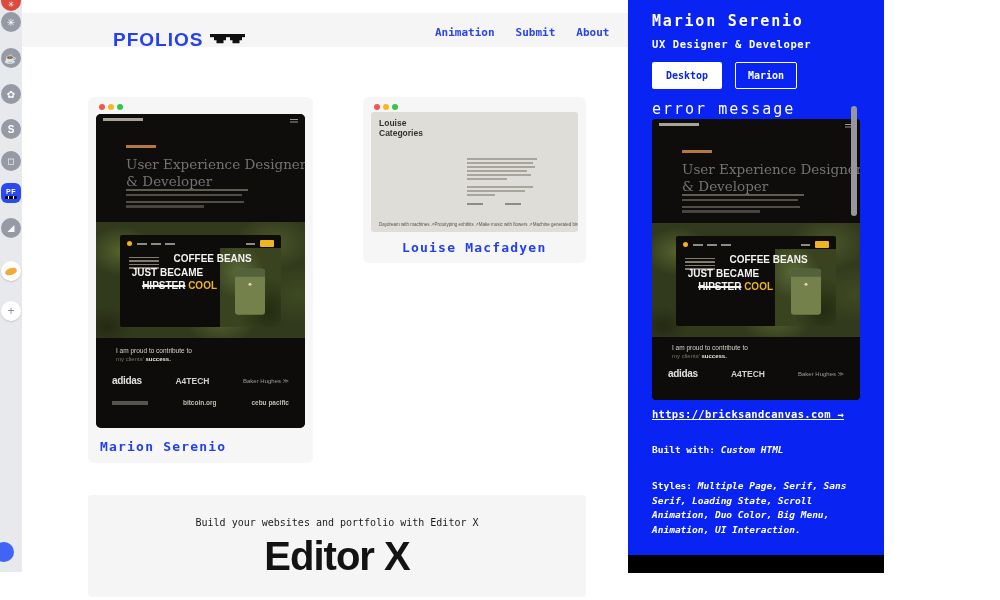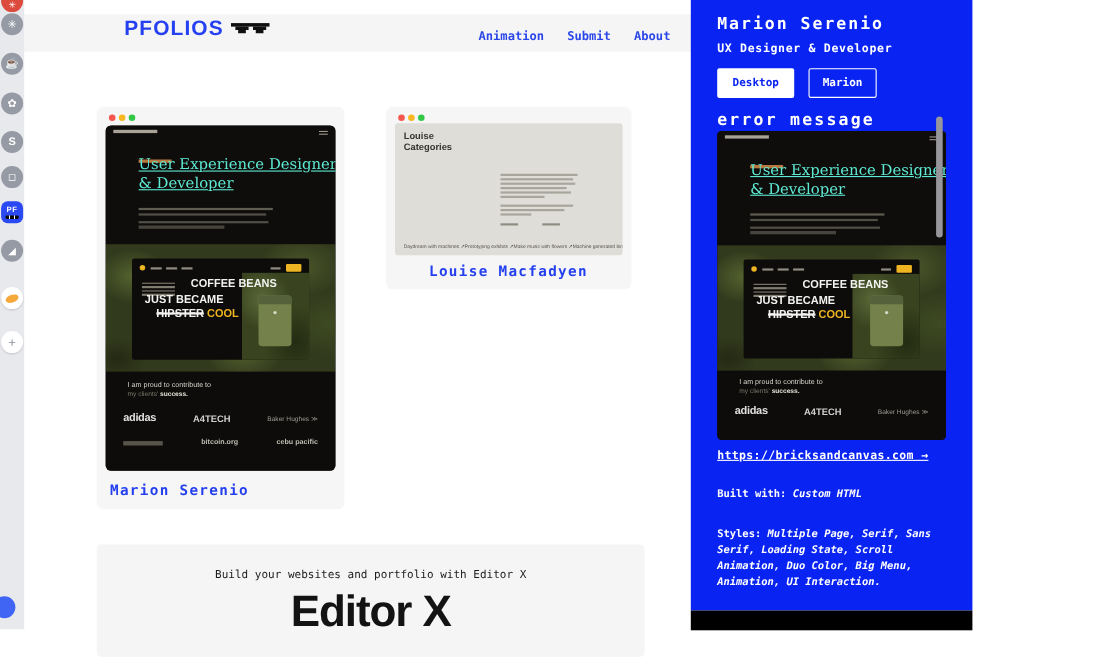--- a/index.html
+++ b/index.html
@@ -20,33 +20,33 @@
       background:linear-gradient(90deg,#0a0a0a 0 3px,#fff 3px 4px,#0a0a0a 4px 8px,#fff 8px 9px,#0a0a0a 9px 12px);}
   .di-6{top:218px;font-size:9px;}
   .di-cro{top:261px;background:#ffffff;box-shadow:0 1px 2px rgba(0,0,0,.15);}
   .cro-shape{width:12px;height:7px;background:radial-gradient(ellipse at 50% 40%,#f6a93b 0 60%,#e07f1f 100%);
              border-radius:50%;transform:rotate(-18deg);}
   .di-plus{top:301px;background:#ffffff;color:#8a8f98;font-size:12px;box-shadow:0 1px 2px rgba(0,0,0,.15);}
   .di-blue-bottom{top:542px;left:-6px;background:#4064f4;}
 
   
   .topband{position:absolute;left:22px;top:13px;width:606px;height:34px;background:#f5f5f6;}
-  .logo{position:absolute;left:113px;top:16px;display:flex;align-items:center;gap:7px;cursor:pointer;}
+  .logo{position:absolute;left:113px;top:29px;display:flex;align-items:center;gap:7px;cursor:pointer;}
   .logo-text{font-size:19px;font-weight:bold;color:#2540f0;letter-spacing:1px;}
   .nav{position:absolute;left:435px;top:26px;display:flex;gap:21px;}
   .nav a{font-family:"DejaVu Sans Mono",monospace;font-size:11px;font-weight:bold;
          color:#2b46e8;text-decoration:none;}
 
   .tagline{position:absolute;left:88px;top:65px;font-family:"DejaVu Sans Mono",monospace;
            font-style:italic;font-size:7.5px;color:#3a3a3a;letter-spacing:.2px;}
 
   
   .card{position:absolute;background:#f6f6f7;border-radius:6px;}
   .card-marion{left:88px;top:97px;width:225px;height:366px;}
-  .card-louise{left:351px;top:97px;width:223px;height:166px;}
+  .card-louise{left:363px;top:97px;width:223px;height:166px;}
   .dots{position:absolute;top:7px;left:11px;display:flex;gap:3px;}
   .dot{width:6px;height:6px;border-radius:50%;}
   .dot-r{background:#f4574e}.dot-y{background:#f6b723}.dot-g{background:#33c748}
   .card-label{position:absolute;left:12px;font-family:"DejaVu Sans Mono",monospace;
               font-size:13px;font-weight:bold;color:#2440ee;letter-spacing:1.2px;}
   .card-marion .card-label{bottom:9px;}
   .card-louise .card-label{bottom:8px;margin-left:27px;}
 
   
   .shot{position:absolute;overflow:hidden;border-radius:5px;background:#0e0d0b;
@@ -54,22 +54,22 @@
   .shot-card{left:8px;top:17px;width:209px;height:314px;}
   .sec{position:relative;flex:none;}
   .sec-hero{background:#0e0d0b;}
   .shot-card .sec-hero{height:108px;}
   .shot-card .sec-leaf{height:116px;}
   .shot-card .sec-contrib{height:90px;}
   .hero-brand{position:absolute;left:7px;top:4px;width:40px;height:2.5px;background:#cfc8ba;opacity:.8;}
   .hero-menu{position:absolute;right:7px;top:5px;width:8px;height:1px;background:#9a958b;
              box-shadow:0 2.5px 0 #9a958b;}
   .hero-tag{position:absolute;left:30px;top:31px;width:30px;height:2.5px;background:#b5793f;}
-  .hero-h1{position:absolute;left:30px;top:28px;font-family:"DejaVu Serif",serif;
-           font-size:13.5px;line-height:16.5px;color:#5eead4;white-space:nowrap;text-decoration:underline;}
+  .hero-h1{position:absolute;left:30px;top:42px;font-family:"DejaVu Serif",serif;
+           font-size:13.5px;line-height:16.5px;color:#737373;white-space:nowrap;}
   .hero-p{position:absolute;left:30px;top:75px;}
   .hero-p i{display:block;height:2.2px;background:#5f5c52;margin-bottom:2.4px;}
   .hero-p .w1{width:122px}.hero-p .w2{width:116px;background:#514e46;margin-bottom:5px;}
   .hero-p .w3{width:118px;background:#514e46}.hero-p .w4{width:78px;background:#47443d}
 
   .sec-leaf{background-color:#323a1d;
     background-image:
       radial-gradient(ellipse 22% 30% at 12% 25%,#55632f 0,rgba(85,99,47,0) 70%),
       radial-gradient(ellipse 26% 34% at 85% 18%,#4a5629 0,rgba(74,86,41,0) 70%),
       radial-gradient(ellipse 24% 30% at 60% 85%,#515e2d 0,rgba(81,94,45,0) 70%),
@@ -147,21 +147,21 @@
             font-size:15px;font-weight:bold;color:#fff;letter-spacing:1.8px;white-space:nowrap;}
   .pn-sub{position:absolute;left:24px;top:38px;font-family:"DejaVu Sans Mono",monospace;
           font-size:10.5px;font-weight:bold;color:#fff;letter-spacing:.6px;white-space:nowrap;}
   .pn-btns{position:absolute;left:24px;top:62px;display:flex;gap:13px;}
   .pn-btn{height:27px;display:flex;align-items:center;justify-content:center;
           font-family:"DejaVu Sans Mono",monospace;font-size:10px;font-weight:bold;
           border-radius:2px;box-sizing:border-box;cursor:pointer;}
   .pn-btn-desktop{width:70px;background:#ffffff;color:#0823f2;border:none;}
   .pn-btn-mobile{width:62px;background:transparent;color:#ffffff;border:1px solid #ffffff;}
   .pn-error{position:absolute;left:24px;top:100px;font-family:"DejaVu Sans Mono",monospace;
-            font-size:15px;font-weight:bold;color:#fff;letter-spacing:2px;white-space:nowrap;}
+            font-size:15px;font-weight:normal;color:#fff;letter-spacing:2px;white-space:nowrap;}
   .shot-pv{left:24px;top:119px;width:208px;height:281px;border-radius:4px;}
   .shot-pv .sec-hero{height:104px;}
   .shot-pv .sec-leaf{height:114px;}
   .shot-pv .sec-contrib{height:63px;padding-top:7px;}
   .shot-pv .logos-row{margin-top:9px;}
   .pv-scrollbar{position:absolute;left:223px;top:106px;width:6px;height:110px;
                 background:#97979b;border-radius:3px;cursor:grab;}
   .pn-url{position:absolute;left:24px;top:408px;font-family:"DejaVu Sans Mono",monospace;
           font-size:10.5px;font-weight:bold;color:#fff;letter-spacing:.3px;
           text-decoration:underline;white-space:nowrap;cursor:pointer;}

